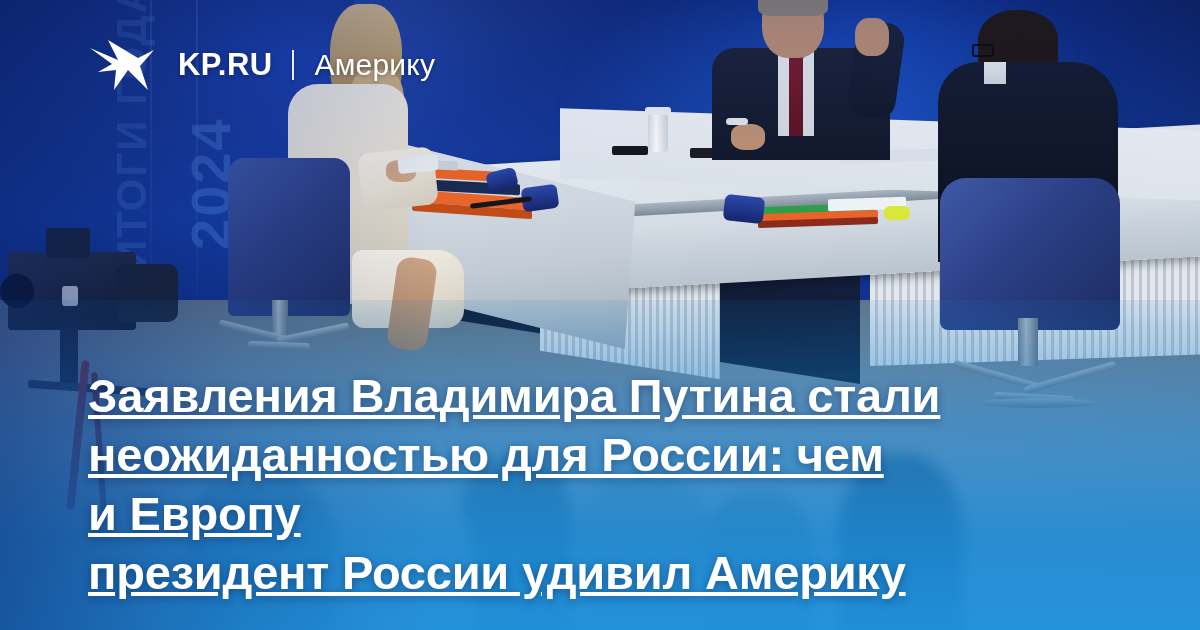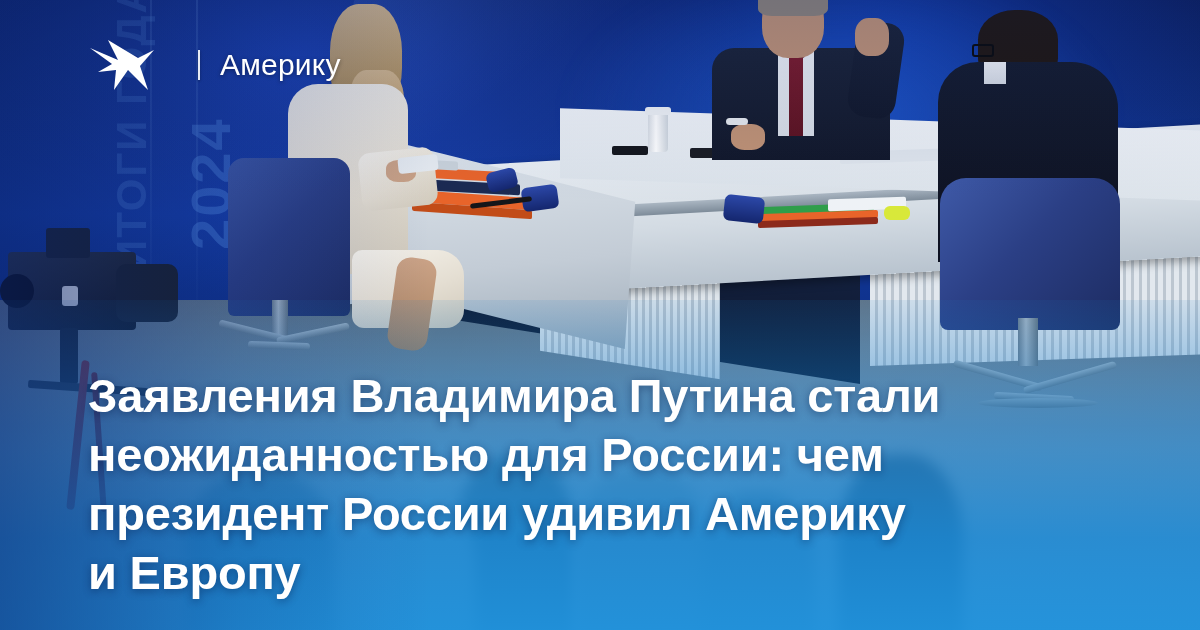--- a/index.html
+++ b/index.html
@@ -182,21 +182,21 @@
     text-shadow:0 1px 4px rgba(0,0,0,.4);
   }
 
   
   .headline{
     position:absolute;left:88px;top:335px;width:980px;z-index:40;
     color:#ffffff;font-size:47px;line-height:59px;font-weight:700;
     letter-spacing:-.2px;
     text-shadow:0 2px 8px rgba(5,25,70,.45);
   }
-  .headline .ln{display:block;white-space:nowrap;}
+  .headline .ln{display:block;white-space:nowrap;text-decoration:underline;}
 </style>
 </head>
 <body>
 
 <div id="card">
 
   <div class="photo blurwrap">
 
     <div class="wall"></div>
     <div class="wall-glow"></div>
@@ -308,24 +308,25 @@
 
     <div class="tint-bottom"></div>
     <div class="tint-left"></div>
     <div class="tint-overall"></div>
   </div>
 
   <div class="header">
     <svg class="logo-bird" viewBox="0 0 68 54" aria-hidden="true">
       <path d="M2 10 L30 22 L20 2 L50 20 L66 12 L52 28 L60 52 L40 32 L26 52 L28 32 L10 34 L24 26 Z" fill="#ffffff"></path>
     </svg>
+    <span class="brand">KP.RU</span>
     <span class="divider"></span>
     <span class="rubric">Америку</span>
   </div>
 
   <h1 class="headline">
     <span class="ln">Заявления Владимира Путина стали</span>
     <span class="ln">неожиданностью для России: чем</span>
+    <span class="ln">и Европу</span>
     <span class="ln">президент России удивил Америку</span>
-    <span class="ln">и Европу</span>
   </h1>
 
 </div>
 
 </body></html>

